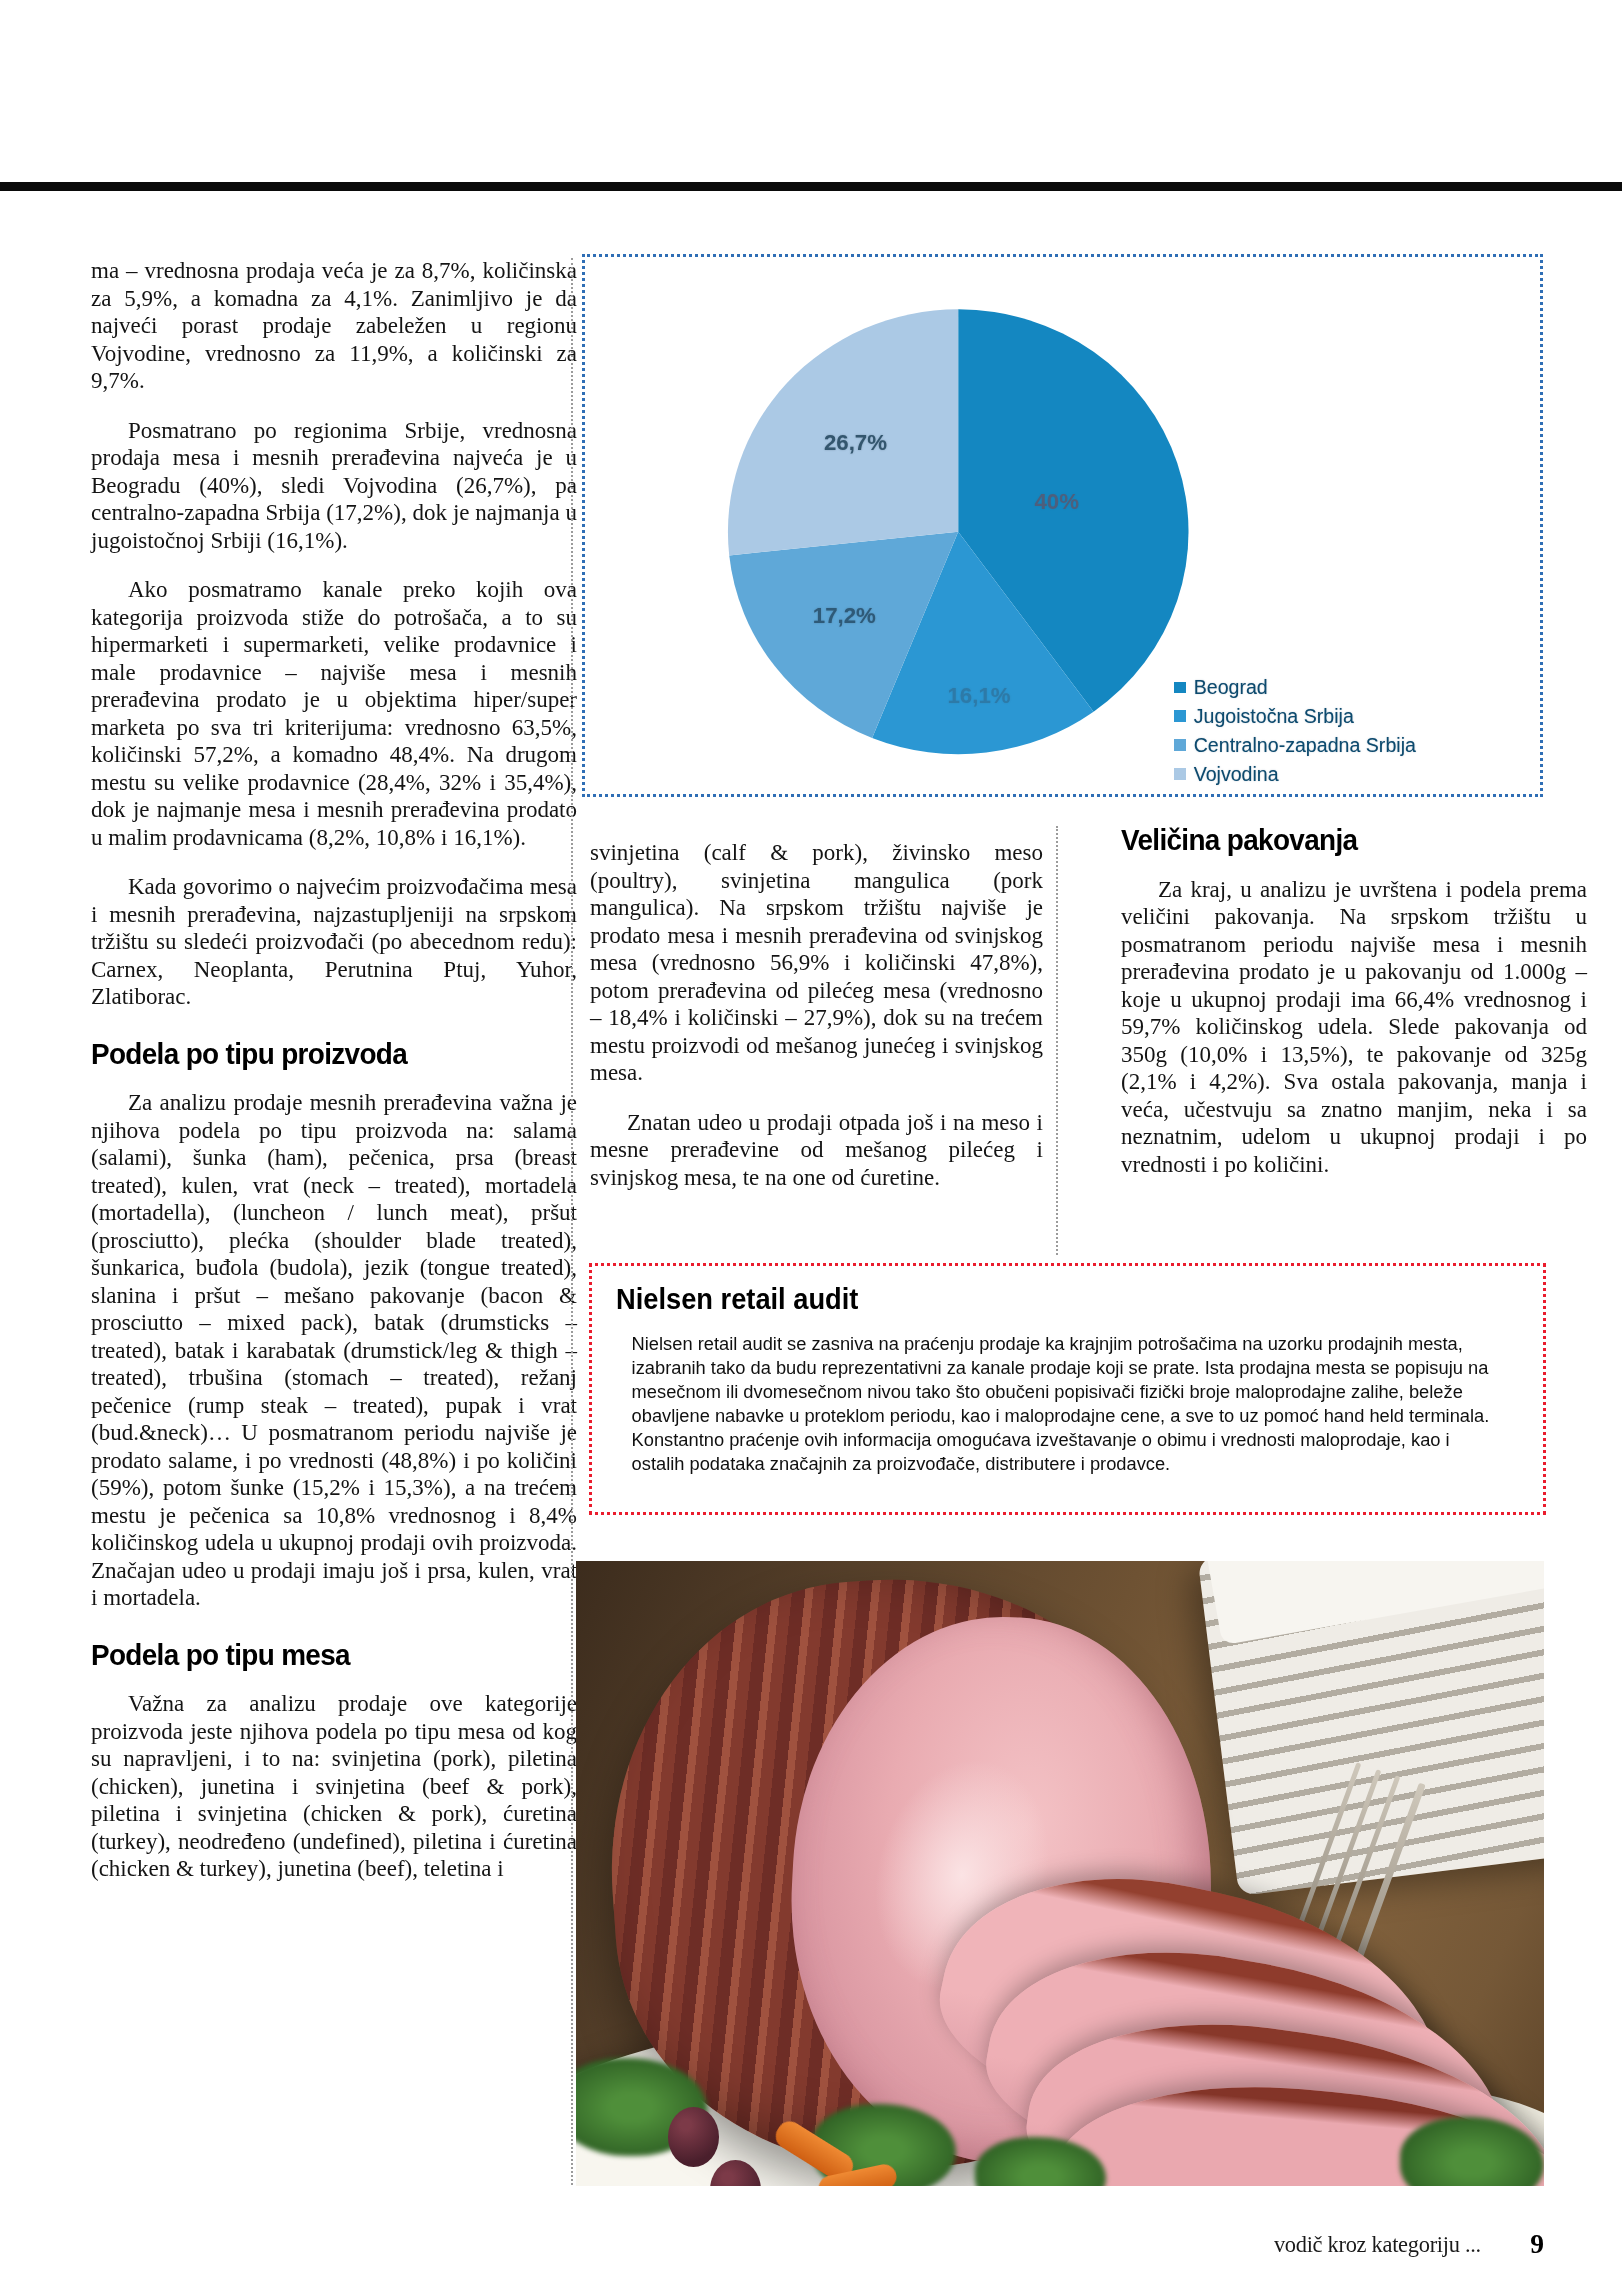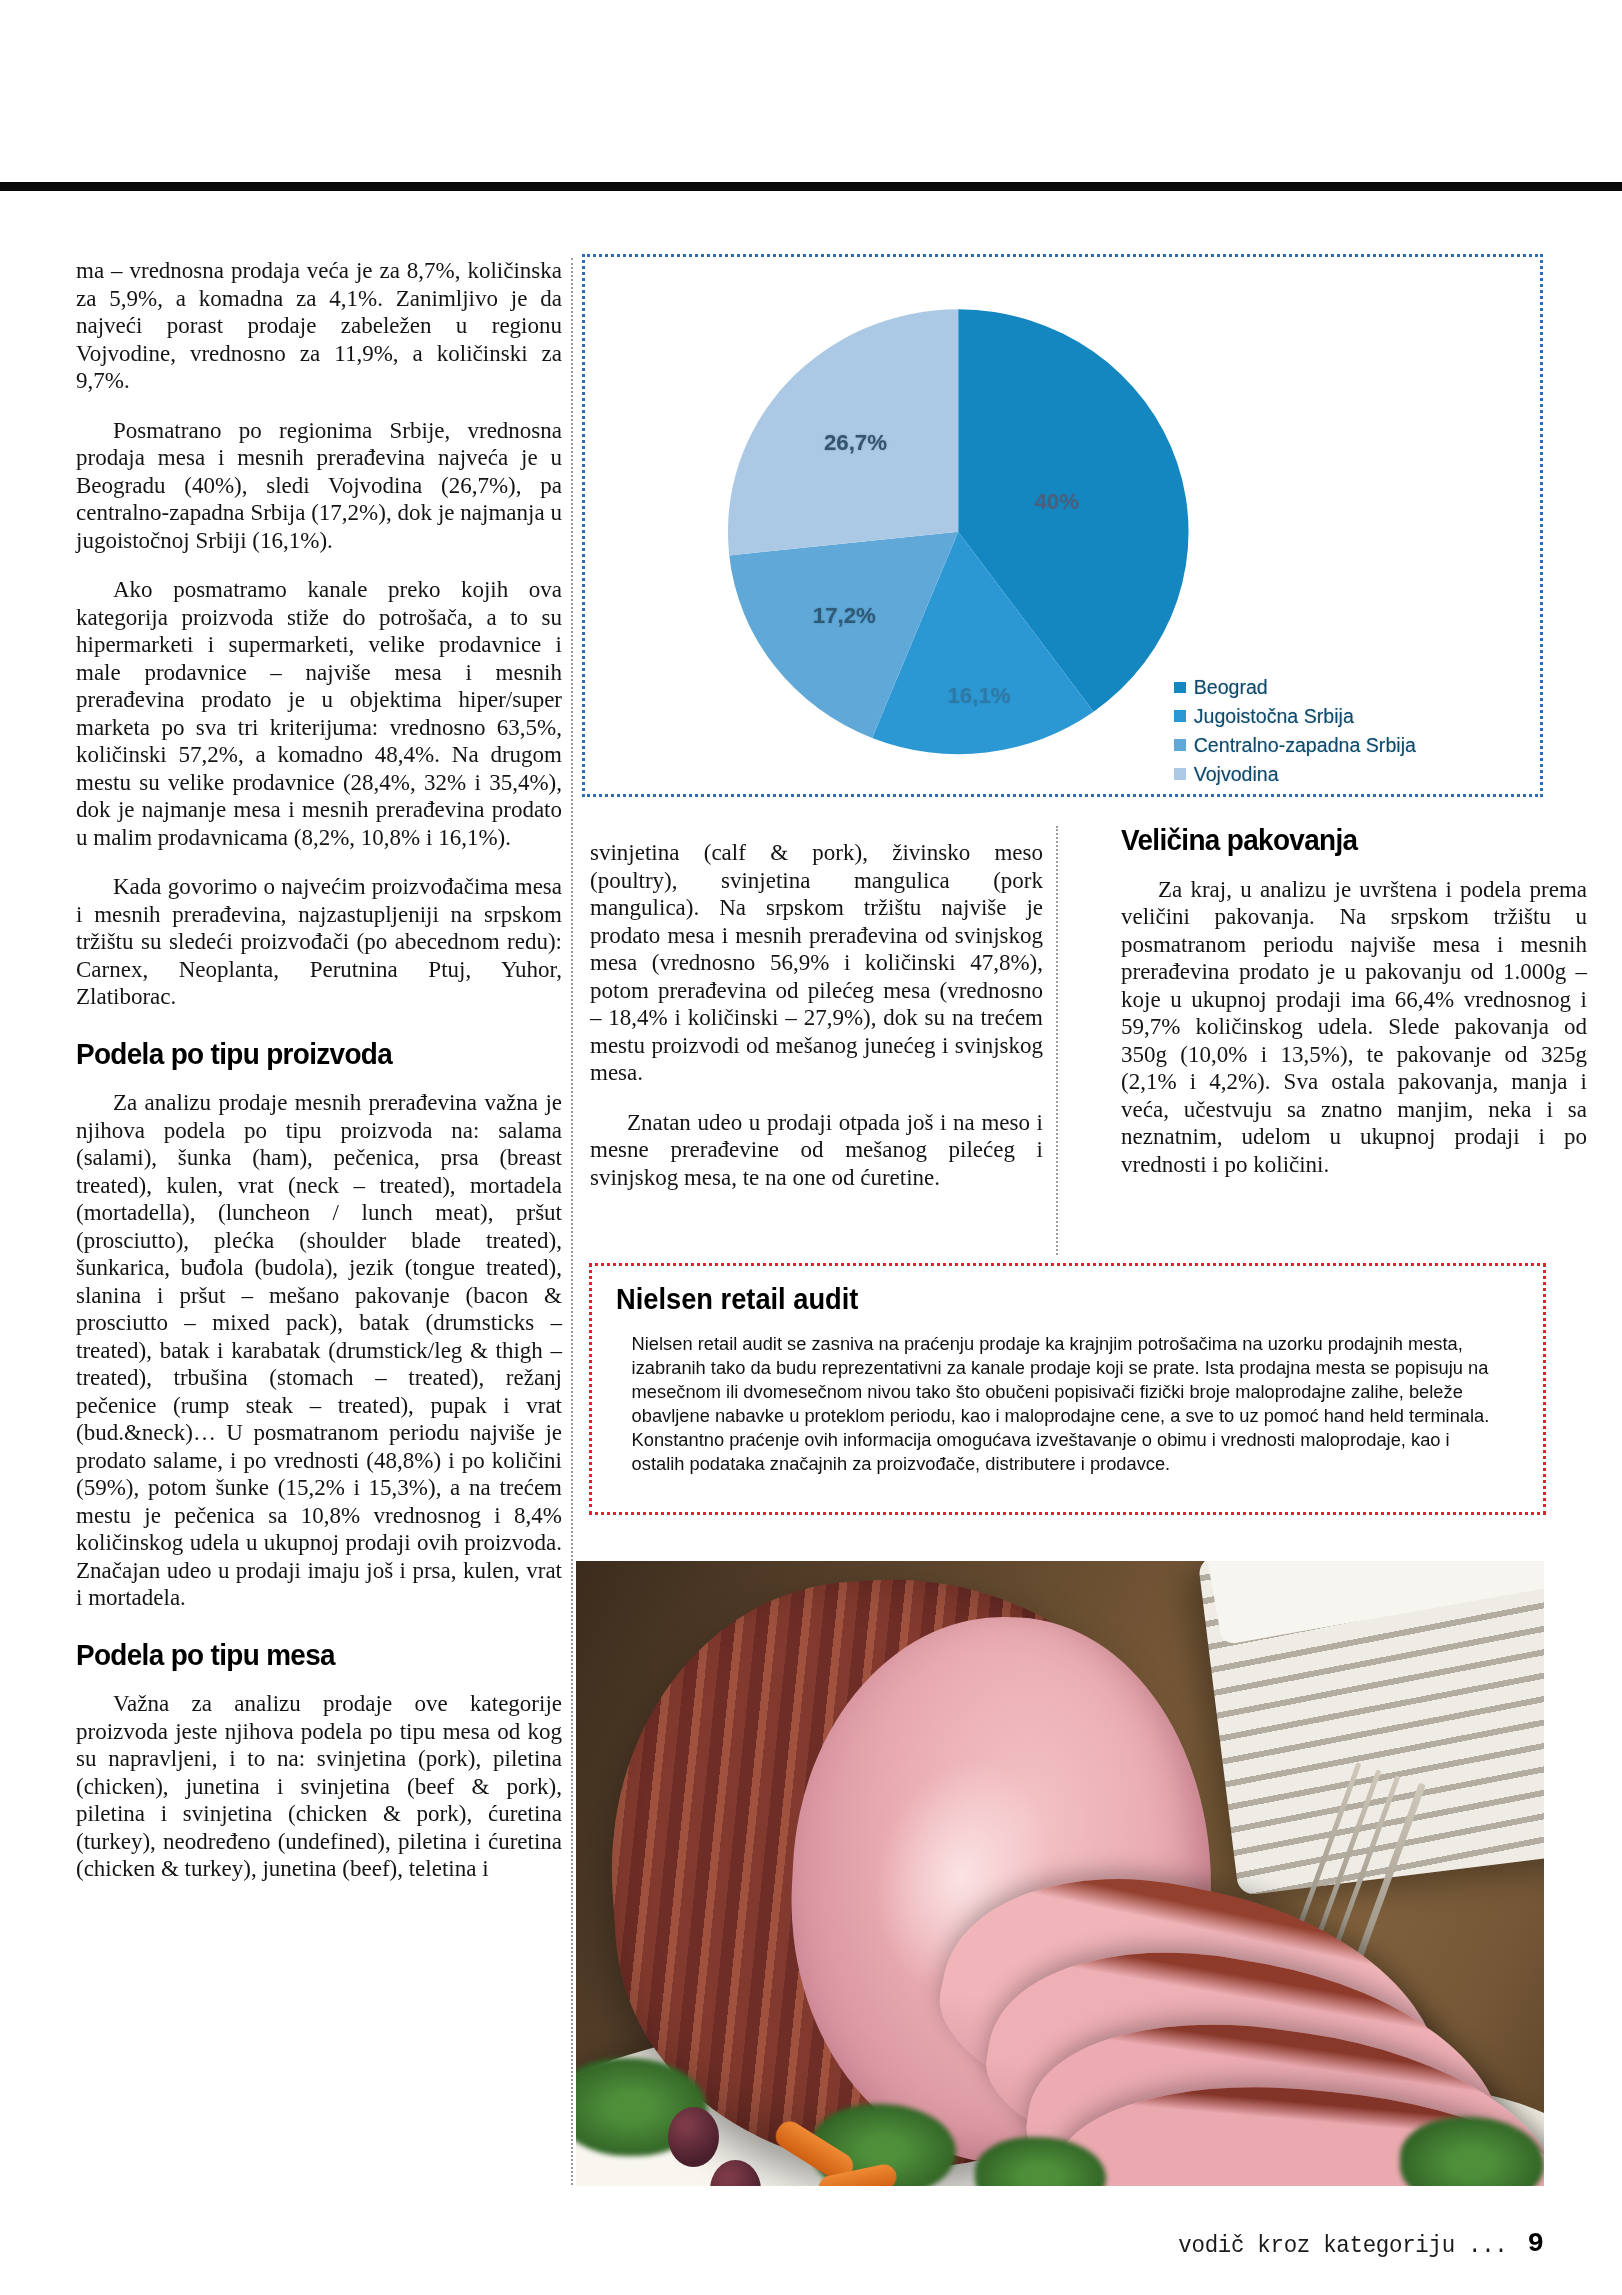--- a/index.html
+++ b/index.html
@@ -7,21 +7,21 @@
     position:relative;width:1623px;height:2295px;background:#ffffff;
     font-family:"Liberation Serif", serif;color:#111;overflow:hidden;
   }
   .top-rule{position:absolute;left:0;top:182px;width:1623px;height:8.5px;background:#0a0a0a;}
 
   
   .col{position:absolute;text-align:justify;font-size:23px;line-height:27.5px;color:#141414;}
   .col p{margin:0 0 22px 0;}
   .col p.indent{text-indent:37px;}
   .col p:last-child{margin-bottom:0;}
-  .col-left{left:76px;top:257px;width:486px;}
+  .col-left{left:91px;top:257px;width:486px;}
   .col-mid{left:590px;top:839px;width:453px;}
   .col-right{left:1073px;top:826px;width:466px;margin-left:48px;}
   h2.sec{
     font-family:"Liberation Sans", sans-serif;font-weight:700;font-size:30px;
     letter-spacing:-0.7px;margin:29px 0 22px 0;color:#000;
     transform:scaleX(.93);transform-origin:left;white-space:nowrap;text-align:left;
   }
   h2.sec.first-line{margin-top:0;}
 
   
@@ -124,22 +124,22 @@
   .garnish.g4{left:824px;top:556px;width:144px;height:92px;}
   .carrot{background:linear-gradient(#ef8a33,#cf5f12);border-radius:13px;filter:blur(0.7px);}
   .carrot.c1{left:196px;top:576px;width:85px;height:27.5px;transform:rotate(32deg);}
   .carrot.c2{left:242px;top:609px;width:79px;height:25px;transform:rotate(-12deg);}
   .olive{width:51px;height:60px;border-radius:50%;
     background:radial-gradient(circle at 35% 30%,#7c3a48 10%,#4a1f2c 70%);}
   .olive.o1{left:92px;top:546px;} .olive.o2{left:134px;top:599px;}
 
   
   .footer{
-    position:absolute;right:79px;top:2228px;display:flex;align-items:flex-end;gap:20px;
-    font-family:Liberation Mono, monospace;
+    position:absolute;right:79px;top:2228px;display:flex;align-items:center;gap:49px;
+    font-family:Liberation Serif, serif;
   }
   .footer .crumb{font-size:23.6px;color:#1a1a1a;letter-spacing:-0.3px;transform:scaleX(.95);transform-origin:right;}
   .footer .pnum{font-size:27.5px;font-weight:700;color:#000;}
 </style>
 </head>
 <body>
 
 <div class="page">
 
   <div class="top-rule"></div>

